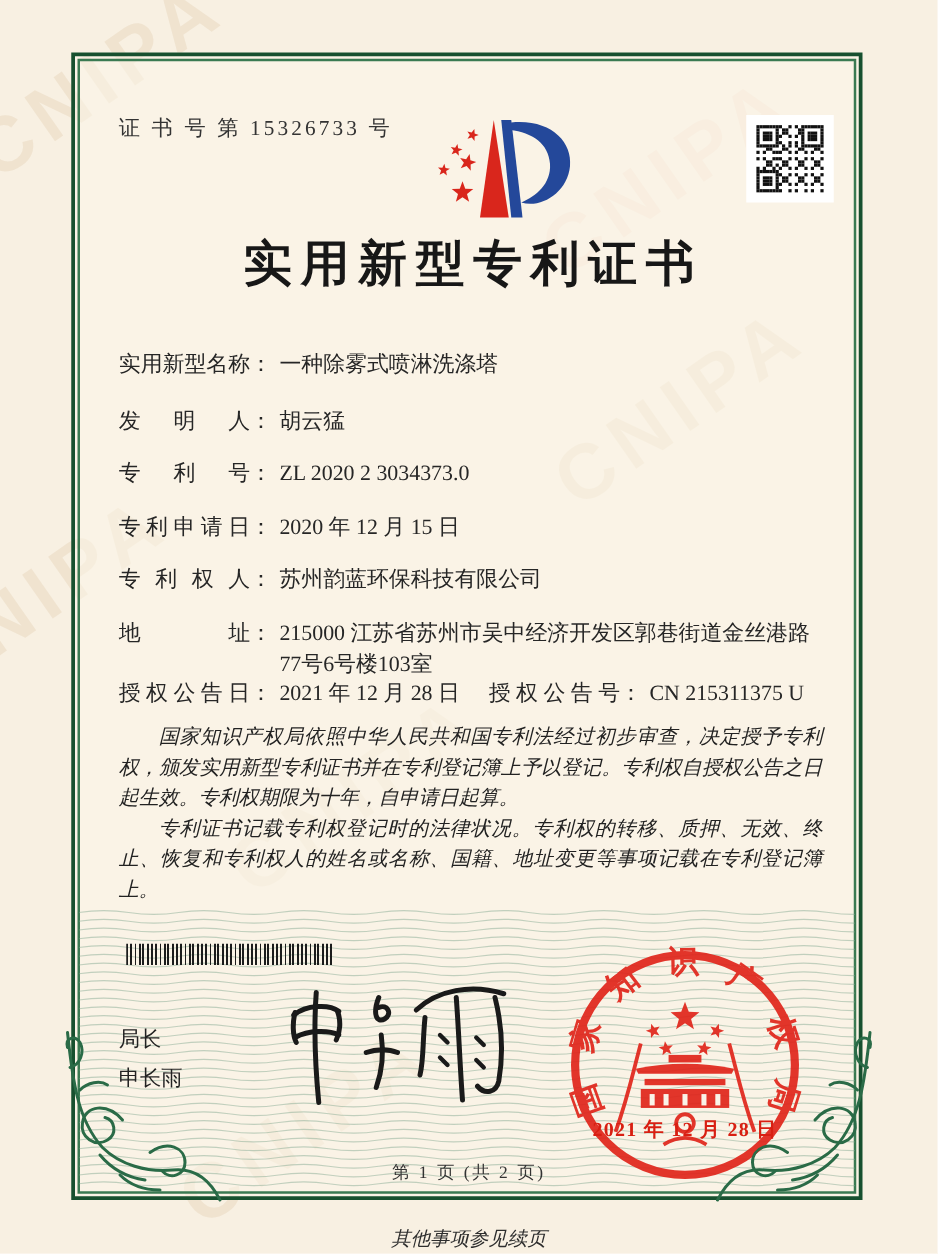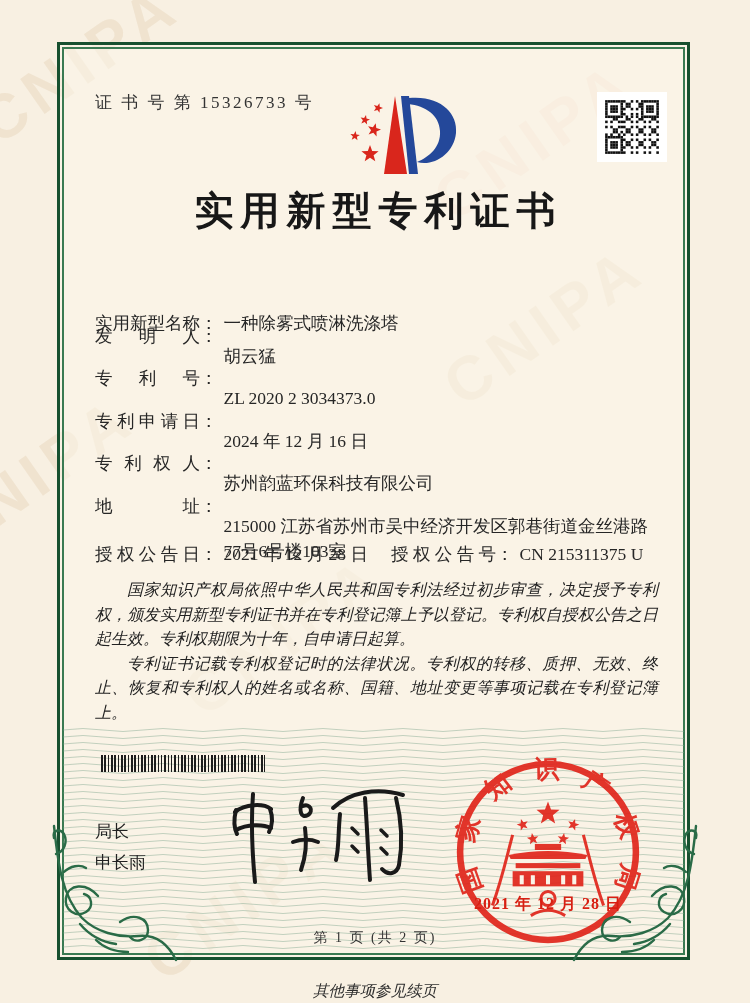--- a/index.html
+++ b/index.html
@@ -30,21 +30,21 @@
   .logo{position:absolute; left:328px; top:88px;}
   .qr{position:absolute; left:597px; top:92px; background:#fff; padding:3px;}
   .title{
     position:absolute; left:0; right:0; top:184px; text-align:center;
     font-size:39px; font-weight:600; letter-spacing:7px; text-indent:7px; color:#171717;
   }
   
   .row{position:absolute; left:95px; width:565px; display:flex; font-size:17.5px; line-height:25px; color:#262626;}
   .row .lab{display:inline-block; width:105px; text-align:justify; text-align-last:justify; flex:0 0 105px;}
   .row .col{flex:0 0 auto; padding-right:6px;}
-  .row .val{flex:1;margin-top:20px;}
+  .row .val{flex:1;}
   .grant-group{display:flex;}
   .grant-group.first{width:296px; flex:0 0 296px;}
   .grant-group .lab{display:inline-block; width:105px; text-align:justify; text-align-last:justify; flex:0 0 105px;}
   
   .body-text{
     position:absolute; left:95px; top:578px; width:563px;
     font-size:16px; line-height:24.5px; font-style:italic; text-align:justify; color:#222;
   }
   .body-text p{margin:0; text-indent:2em;}
   .barcode{
@@ -337,39 +337,39 @@
           <rect x="12" y="22" width="1" height="1"></rect>
           <rect x="14" y="22" width="1" height="1"></rect>
           <rect x="17" y="22" width="1" height="1"></rect>
           <rect x="19" y="22" width="1" height="1"></rect>
           <rect x="22" y="22" width="1" height="1"></rect>
         </g>
     </svg>
 
     <div class="title">实用新型专利证书</div>
 
-    <div class="row" style="top:291px;align-items:flex-end;">
+    <div class="row" style="top:279px;">
       <span class="lab">实用新型名称</span>
         <span class="col">：</span>
         <span class="val">一种除雾式喷淋洗涤塔</span>
     </div>
     <div class="row" style="top:324px;font-family:Liberation Serif, serif;">
       <span class="lab">发明人</span>
         <span class="col">：</span>
         <span class="val">胡云猛</span>
     </div>
     <div class="row" style="top:366px;">
       <span class="lab">专利号</span>
         <span class="col">：</span>
         <span class="val">ZL 2020 2 3034373.0</span>
     </div>
     <div class="row" style="top:409px;">
       <span class="lab">专利申请日</span>
         <span class="col">：</span>
-        <span class="val">2024 年 12 月 16 日</span>
+        <span class="val">2020 年 12 月 15 日</span>
     </div>
     <div class="row" style="top:451px;">
       <span class="lab">专利权人</span>
         <span class="col">：</span>
         <span class="val">苏州韵蓝环保科技有限公司</span>
     </div>
     <div class="row" style="top:494px;">
       <span class="lab">地址</span>
         <span class="col">：</span>
         <span class="val">215000 江苏省苏州市吴中经济开发区郭巷街道金丝港路77号6号楼103室</span>

